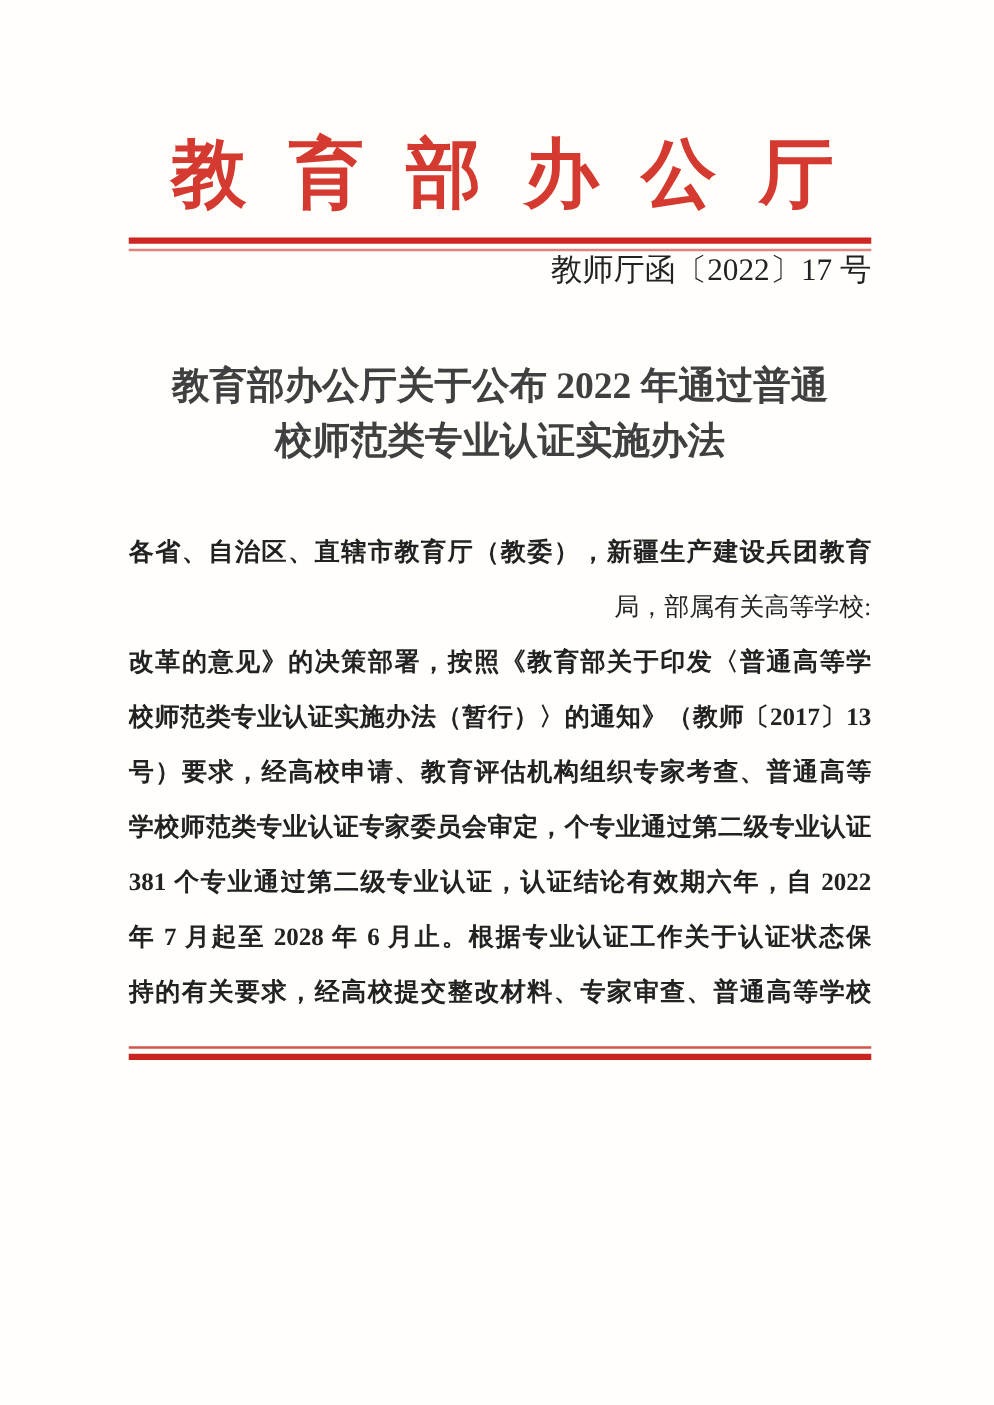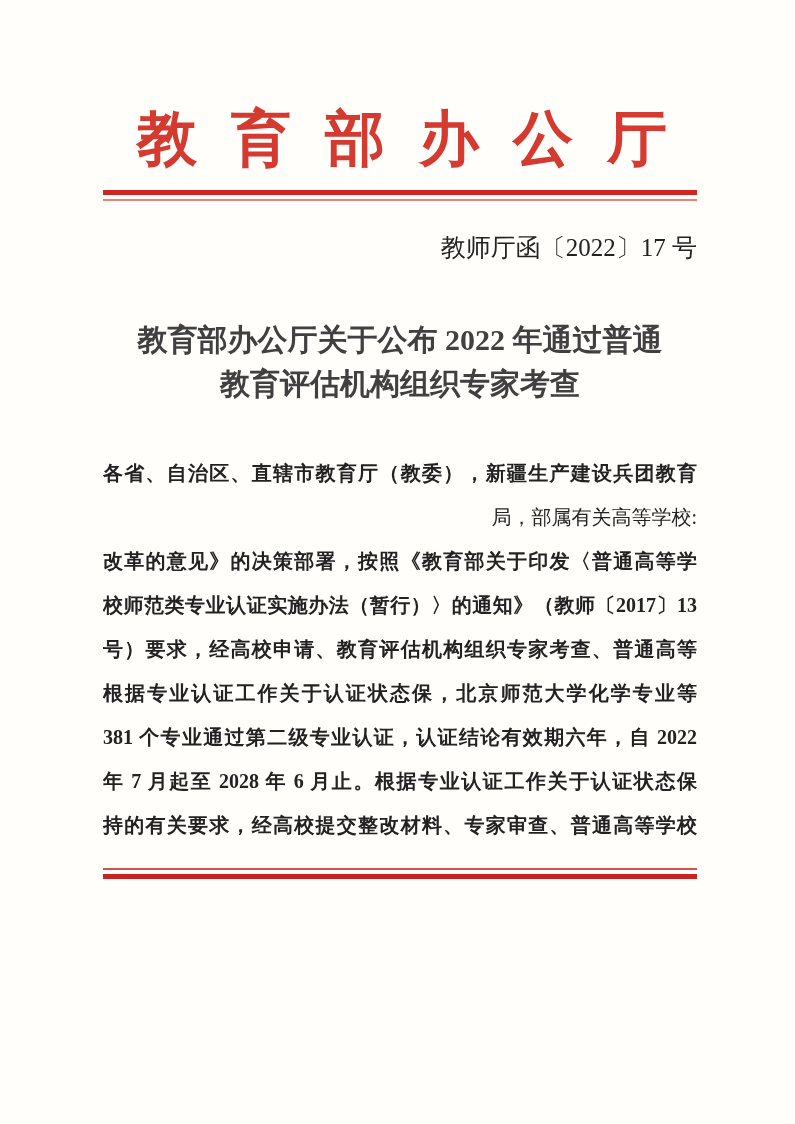--- a/index.html
+++ b/index.html
@@ -34,21 +34,20 @@
     white-space: nowrap;
   }
   
   .rule-top {
     margin-top: 12px;
     height: 4px;
     border-top: 5px solid #ce2722;
     border-bottom: 2px solid #e2827c;
   }
   .doc-number {
-    margin-top: 31px;
     font-size: 25px;
     line-height: 32px;
     text-align: right;
     color: #222;
   }
   .title {
     margin-top: 54px;
     font-size: 30px;
     line-height: 44px;
     font-weight: bold;
@@ -89,30 +88,30 @@
   <div class="content">
 
     <div class="letterhead">教育部办公厅</div>
 
     <div class="rule-top"></div>
 
     <div class="doc-number">教师厅函〔2022〕17 号</div>
 
     <div class="title">
       <div class="title-line">教育部办公厅关于公布 2022 年通过普通</div>
-      <div class="title-line">教育评估机构组织专家考查</div>
+      <div class="title-line">校师范类专业认证实施办法</div>
     </div>
 
     <div class="body-text">
       <div class="line fill">各省、自治区、直辖市教育厅（教委），新疆生产建设兵团教育</div>
       <div class="line">局，部属有关高等学校:</div>
       <div class="line fill">改革的意见》的决策部署，按照《教育部关于印发〈普通高等学</div>
       <div class="line fill">校师范类专业认证实施办法（暂行）〉的通知》（教师〔2017〕13</div>
       <div class="line fill">号）要求，经高校申请、教育评估机构组织专家考查、普通高等</div>
-      <div class="line fill">根据专业认证工作关于认证状态保，北京师范大学化学专业等</div>
+      <div class="line fill">学校师范类专业认证专家委员会审定，个专业通过第二级专业认证</div>
       <div class="line fill">381 个专业通过第二级专业认证，认证结论有效期六年，自 2022</div>
       <div class="line fill">年 7 月起至 2028 年 6 月止。根据专业认证工作关于认证状态保</div>
       <div class="line fill">持的有关要求，经高校提交整改材料、专家审查、普通高等学校</div>
     </div>
 
     <div class="rule-bottom"></div>
 
   </div>
 </div>
 

